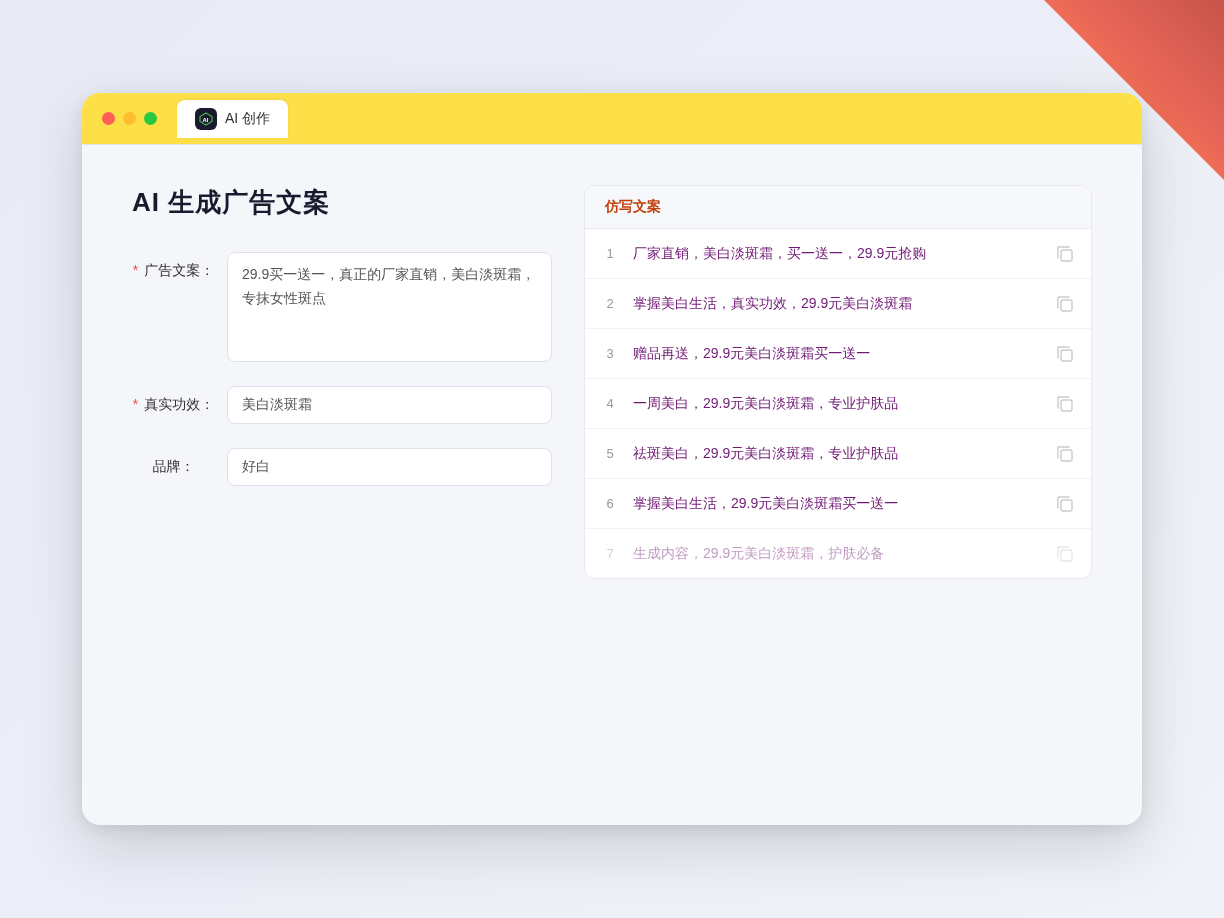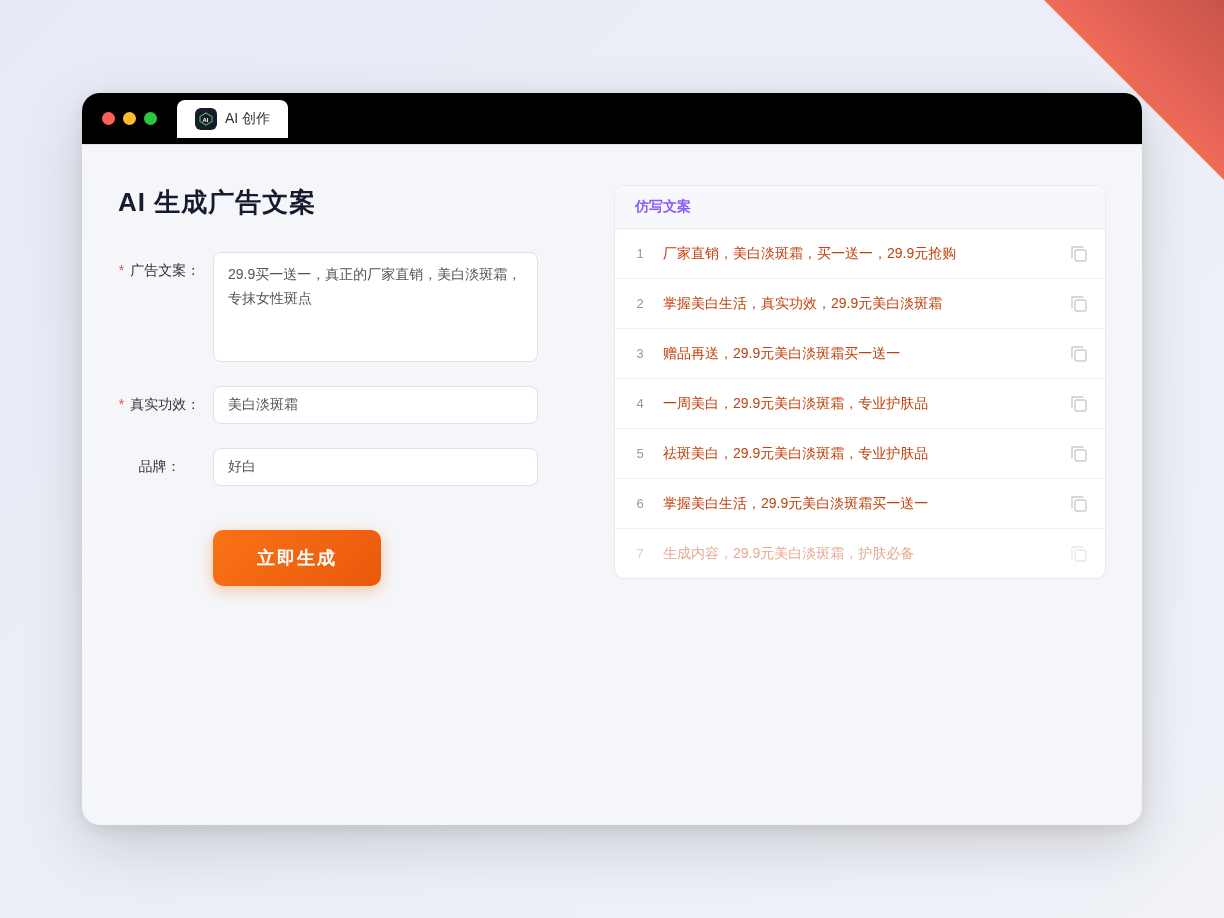--- a/index.html
+++ b/index.html
@@ -30,21 +30,21 @@
       width: 1060px;
       background: #f5f6fa;
       border-radius: 18px;
       box-shadow: 0 20px 60px rgba(0,0,0,0.15), 0 4px 15px rgba(0,0,0,0.08);
       overflow: hidden;
       position: relative;
     }
 
     
     .title-bar {
-      background: #000000;
+      background: #fde047;
       height: 52px;
       display: flex;
       align-items: center;
       padding: 0 20px;
       border-bottom: 1px solid #e2e4ea;
     }
     .traffic-lights {
       display: flex;
       gap: 8px;
       margin-right: 20px;
@@ -78,23 +78,23 @@
       width: 14px; height: 14px;
     }
     .tab-label {
       font-size: 14px;
       color: #333;
       font-weight: 500;
     }
 
     
     .main-content {
-      padding: 40px 36px;
-      display: flex;
-      gap: 76px;
+      padding: 40px 50px;
+      display: flex;
+      gap: 32px;
       min-height: 680px;
     }
 
     
     .left-panel {
       flex: 0 0 420px;
     }
     .page-title {
       font-size: 26px;
       font-weight: 700;
@@ -177,21 +177,21 @@
       background: #fff;
       border-radius: 10px;
       overflow: hidden;
       border: 1px solid #e8eaf0;
     }
     .results-header {
       background: #f7f8fc;
       padding: 12px 20px;
       font-size: 14px;
       font-weight: 600;
-      color: #8b5cf6;
+      color: #c2410c;
       border-bottom: 1px solid #e8eaf0;
     }
     .result-row {
       display: flex;
       align-items: center;
       padding: 14px 16px;
       border-bottom: 1px solid #f0f1f5;
       gap: 14px;
     }
     .result-row:last-child {
@@ -202,21 +202,21 @@
     }
     .row-num {
       font-size: 13px;
       color: #999;
       min-width: 18px;
       text-align: center;
     }
     .row-text {
       flex: 1;
       font-size: 14px;
-      color: #c2410c;
+      color: #701a75;
       line-height: 1.5;
     }
     .copy-icon {
       width: 20px; height: 20px;
       cursor: pointer;
       opacity: 0.5;
       flex-shrink: 0;
     }
   </style>
 </head>
@@ -268,21 +268,20 @@
 
       
       <div class="form-group">
         <label class="form-label">
           <span>品牌：</span>
         </label>
         <input type="text" class="form-input" value="好白" style="">
       </div>
 
       
-      <button class="generate-btn">立即生成</button>
     </div>
 
     <div class="right-panel">
 
       <div class="results-table">
         <div class="results-header">仿写文案</div>
 
         <div id="results-rows">
             <div class="result-row">
       <span class="row-num">1</span>

